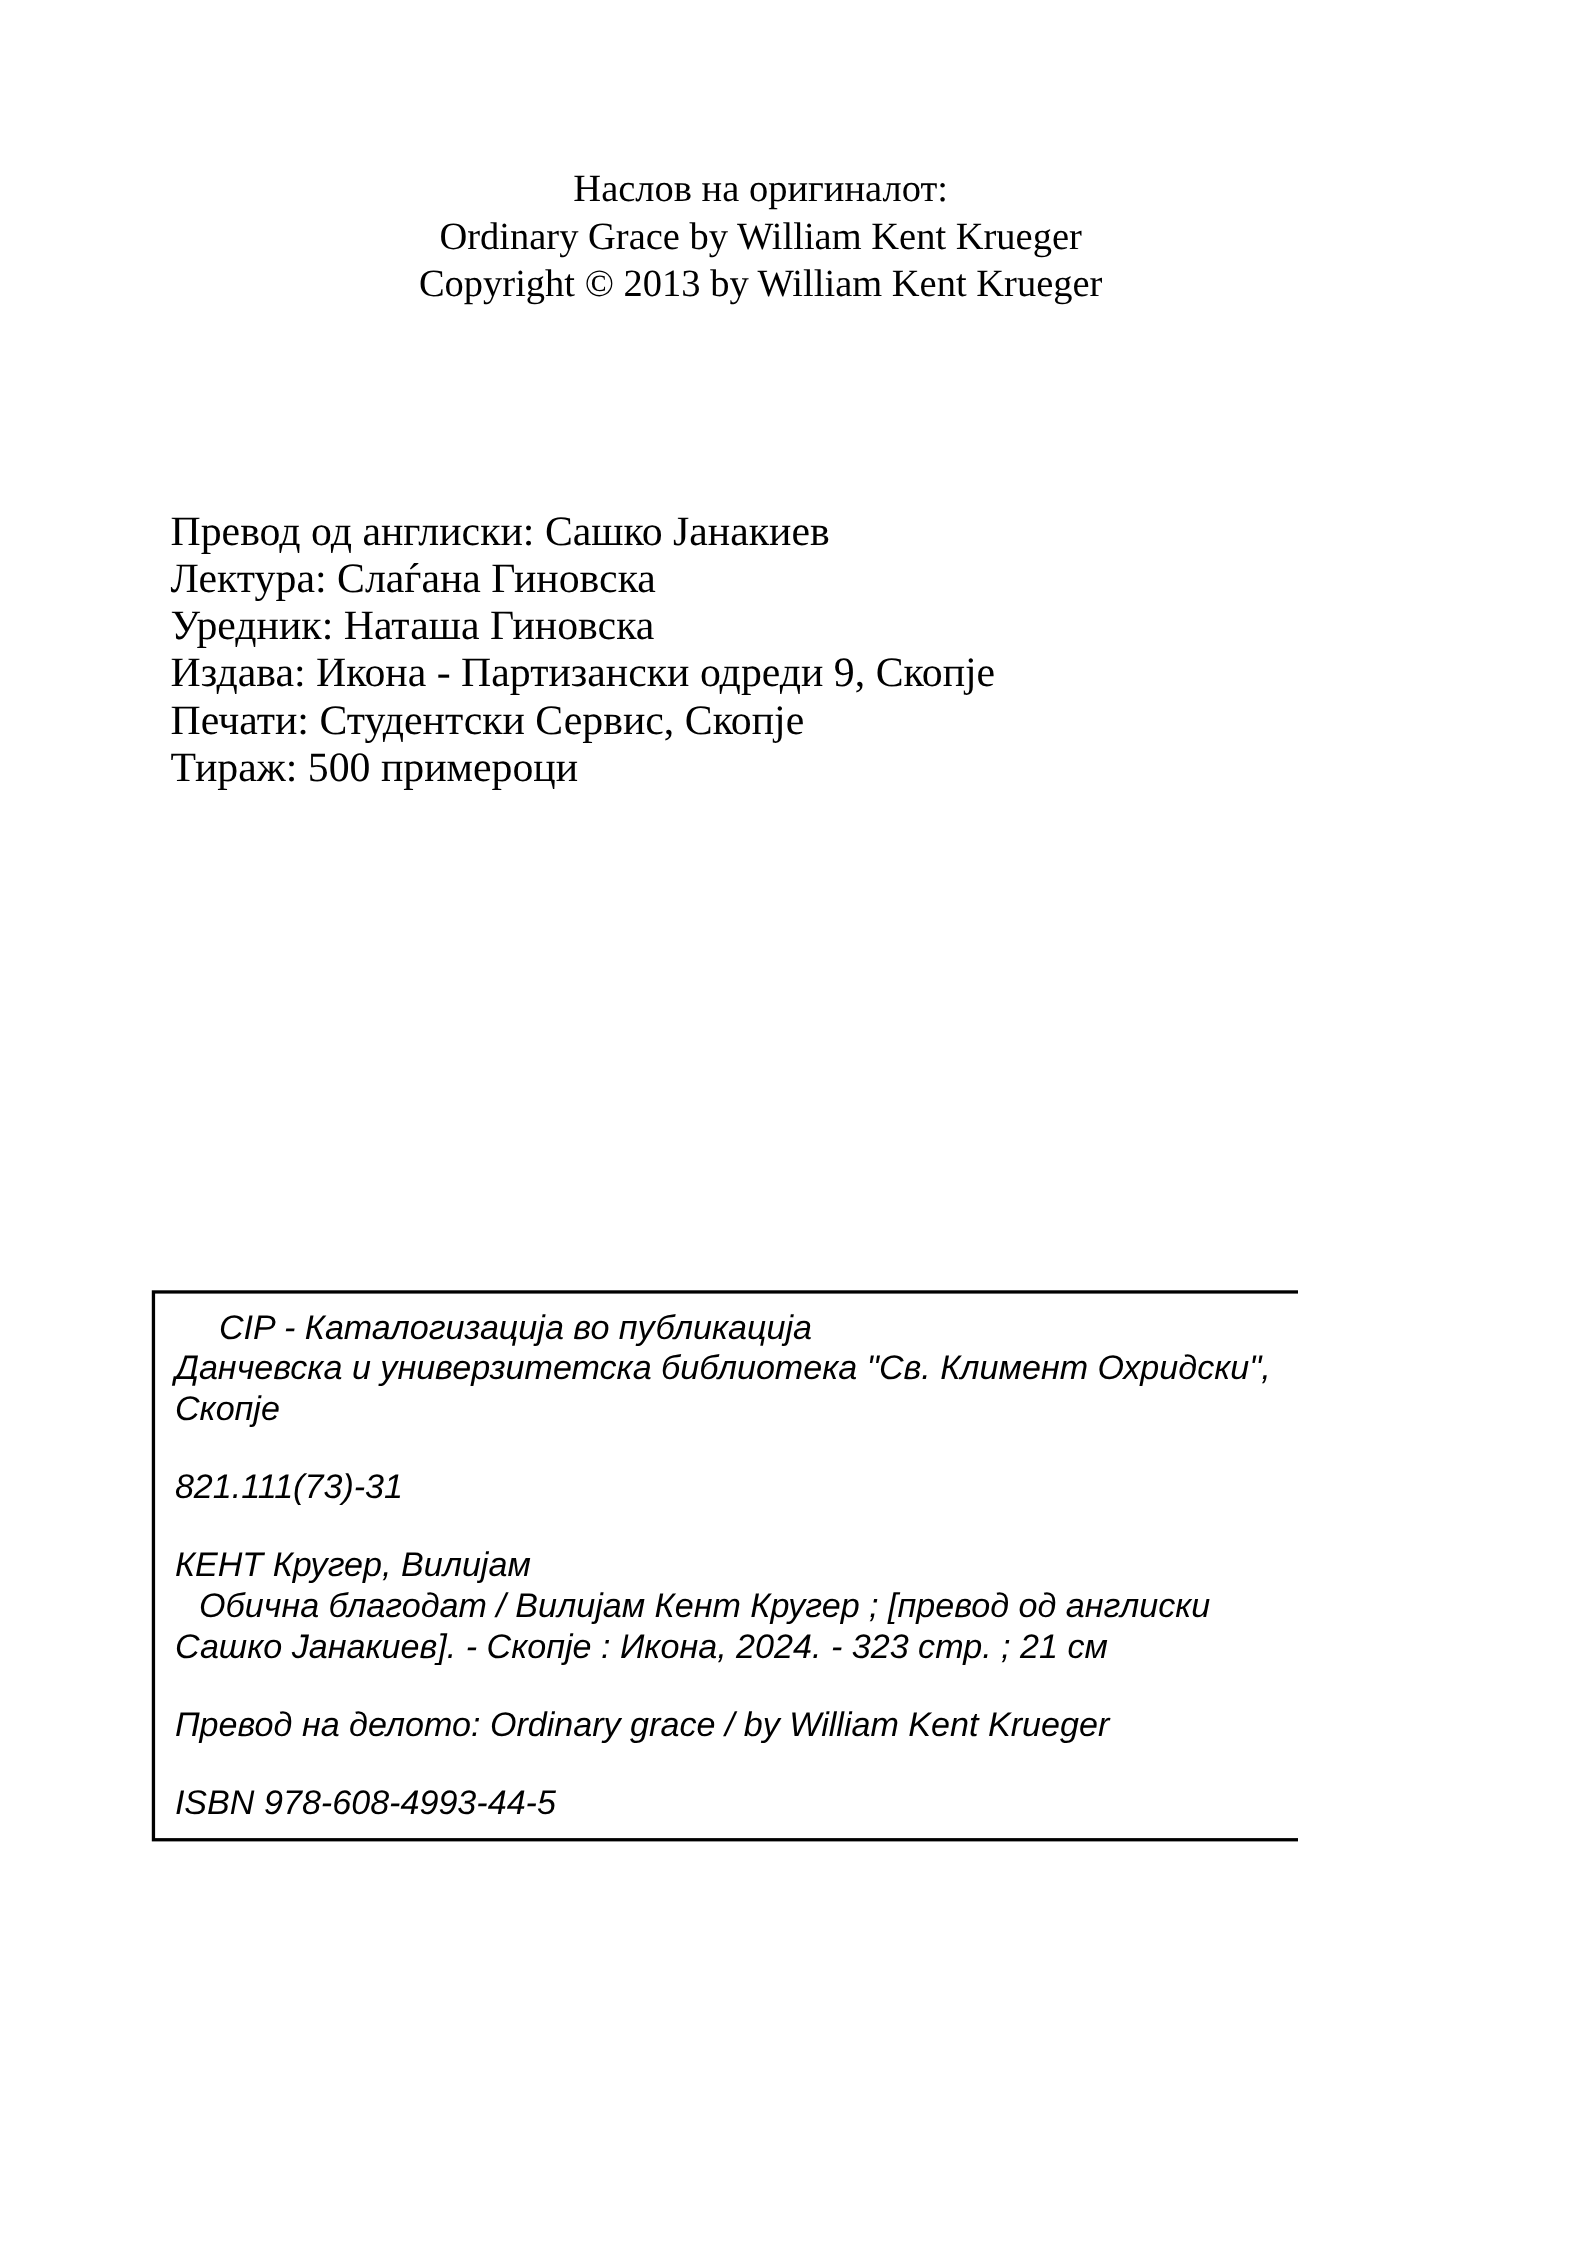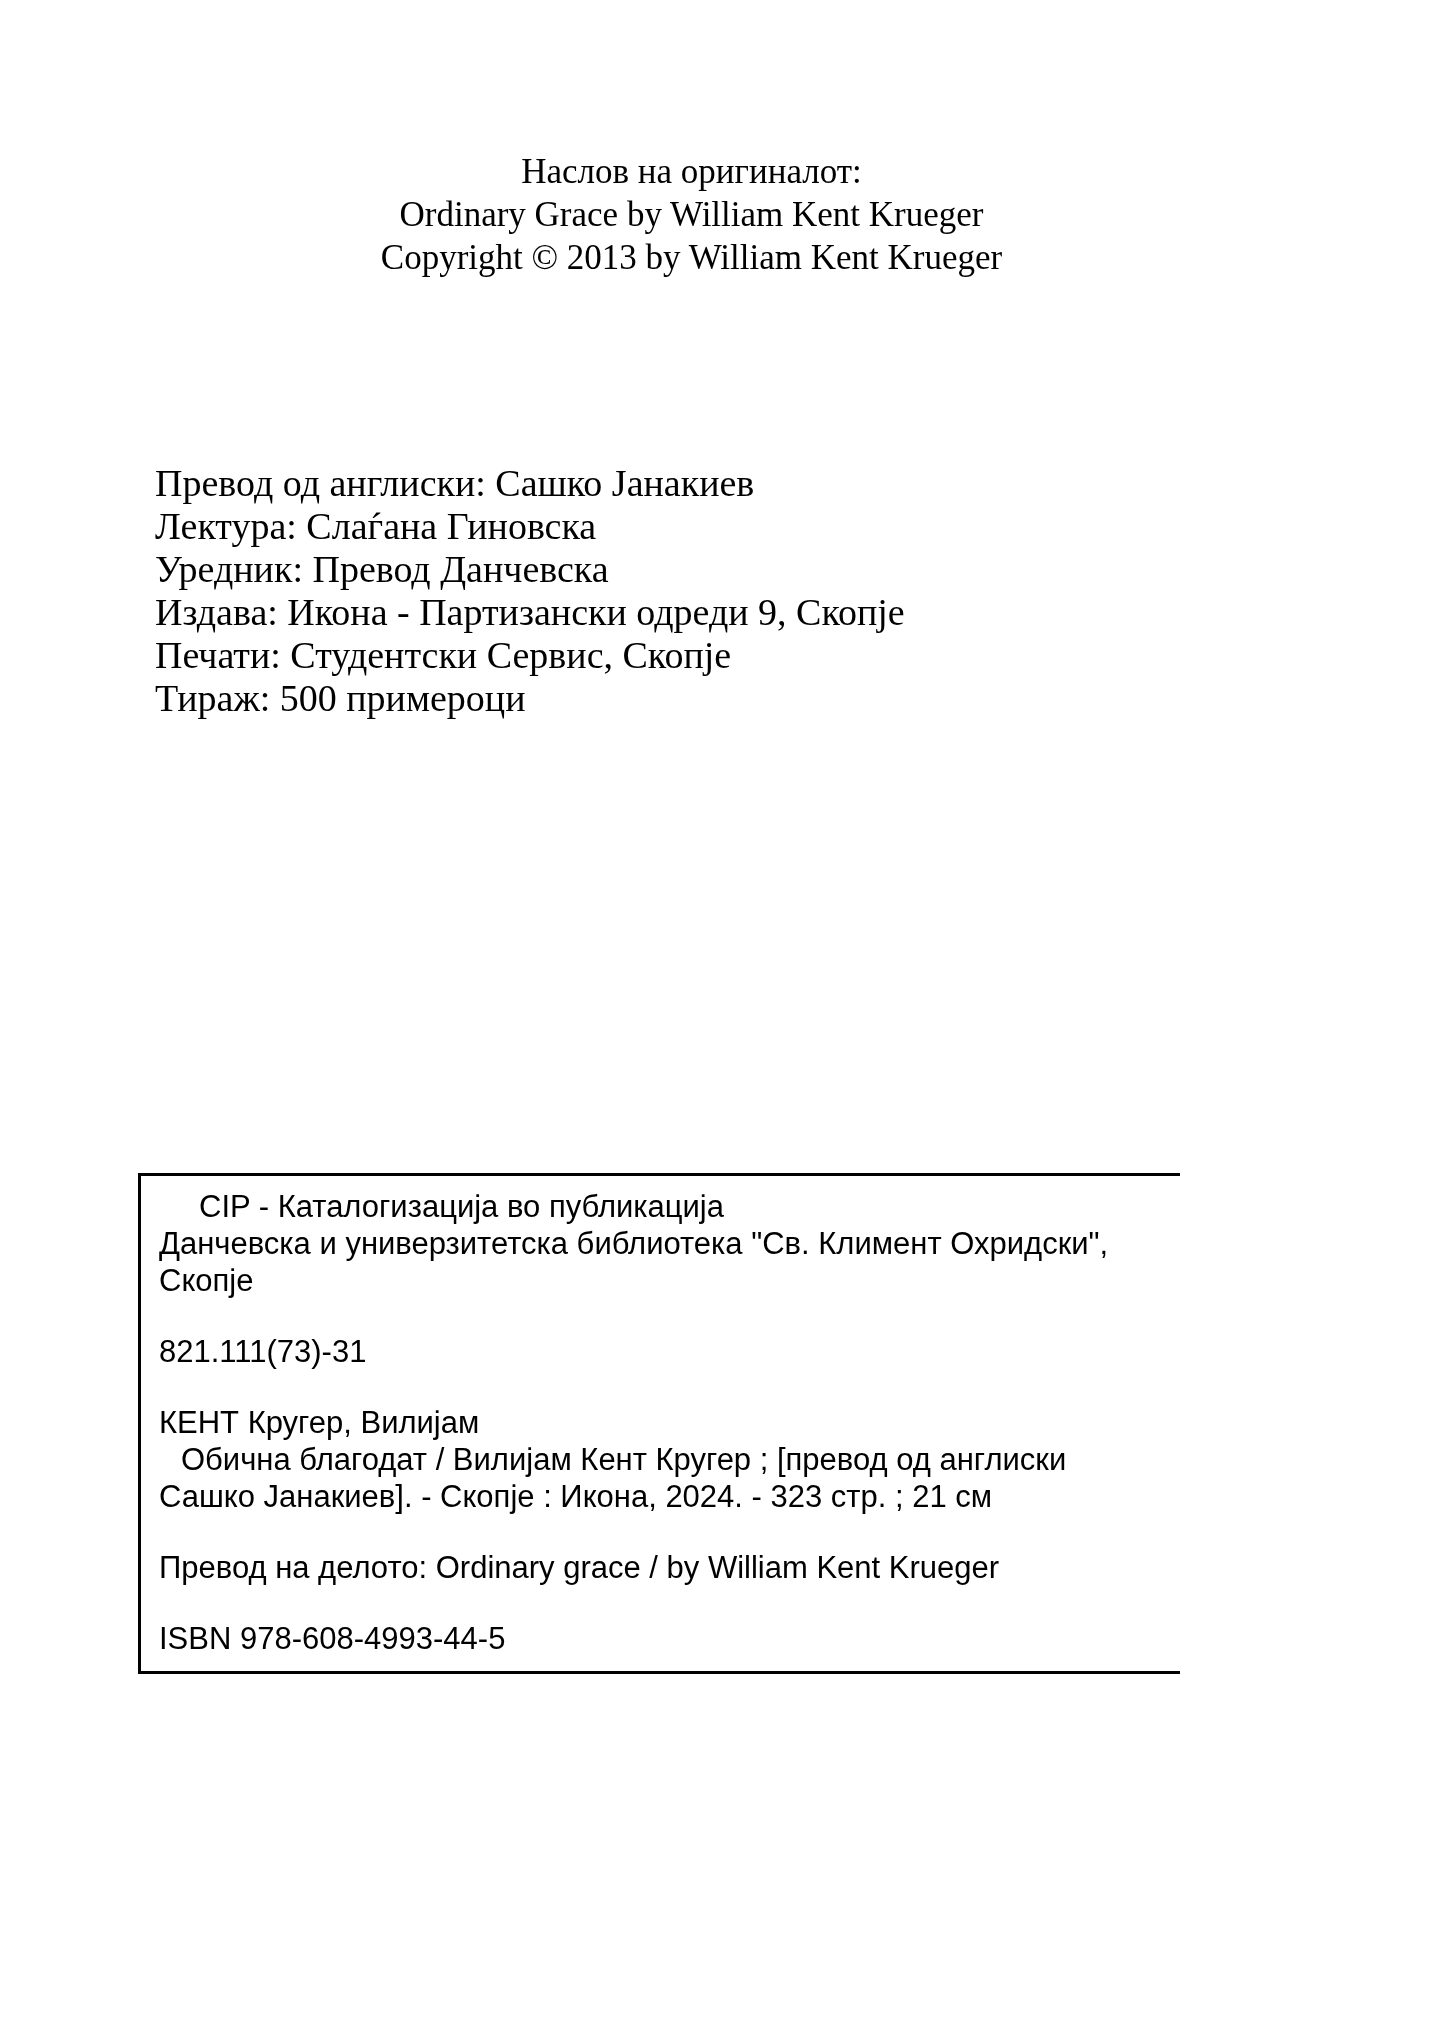--- a/index.html
+++ b/index.html
@@ -50,20 +50,21 @@
     box-sizing: border-box;
     border: 3px solid #000000;
     padding: 12px 20px 14px 18px;
     font-family: "Liberation Sans", sans-serif;
     font-size: 31px;
     line-height: 37px;
     color: #000000;
   }
   .cip-box p {
     margin: 0;
+    font-style: italic;
   }
   .cip-box p.gap {
     margin-top: 34px;
   }
   .cip-indent-lg { padding-left: 40px; }
   .cip-indent-sm { padding-left: 22px; }
 </style>
 </head>
 <body>
 
@@ -71,21 +72,21 @@
 
   <div class="title-block">
     <div>Наслов на оригиналот:</div>
     <div>Ordinary Grace by William Kent Krueger</div>
     <div>Copyright © 2013 by William Kent Krueger</div>
   </div>
 
   <div class="imprint-block">
     <div>Превод од англиски: Сашко Јанакиев</div>
     <div>Лектура: Слаѓана Гиновска</div>
-    <div>Уредник: Превод Данчевска</div>
+    <div>Уредник: Наташа Гиновска</div>
     <div>Издава: Икона - Партизански одреди 9, Скопје</div>
     <div>Печати: Студентски Сервис, Скопје</div>
     <div>Тираж: 500 примероци</div>
   </div>
 
   <div class="cip-box">
     <p class="cip-indent-lg">CIP - Каталогизација во публикација</p>
     <p>Данчевска и универзитетска библиотека "Св. Климент Охридски",</p>
     <p>Скопје</p>
     <p class="gap">821.111(73)-31</p>

